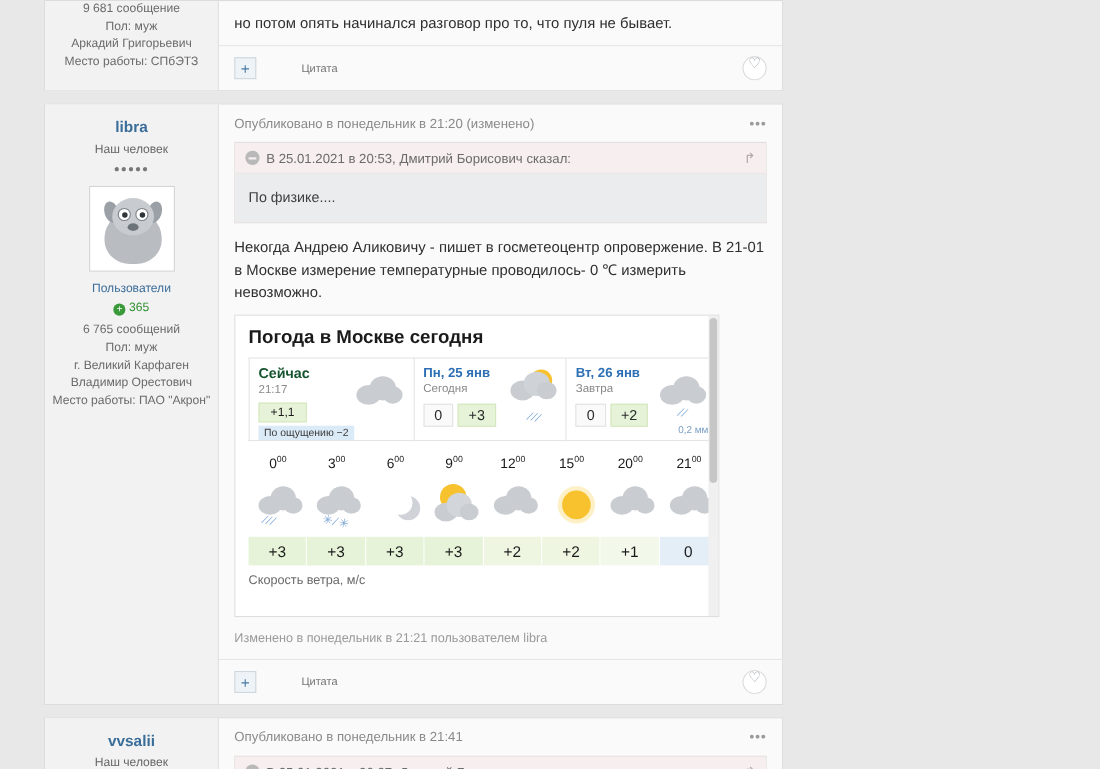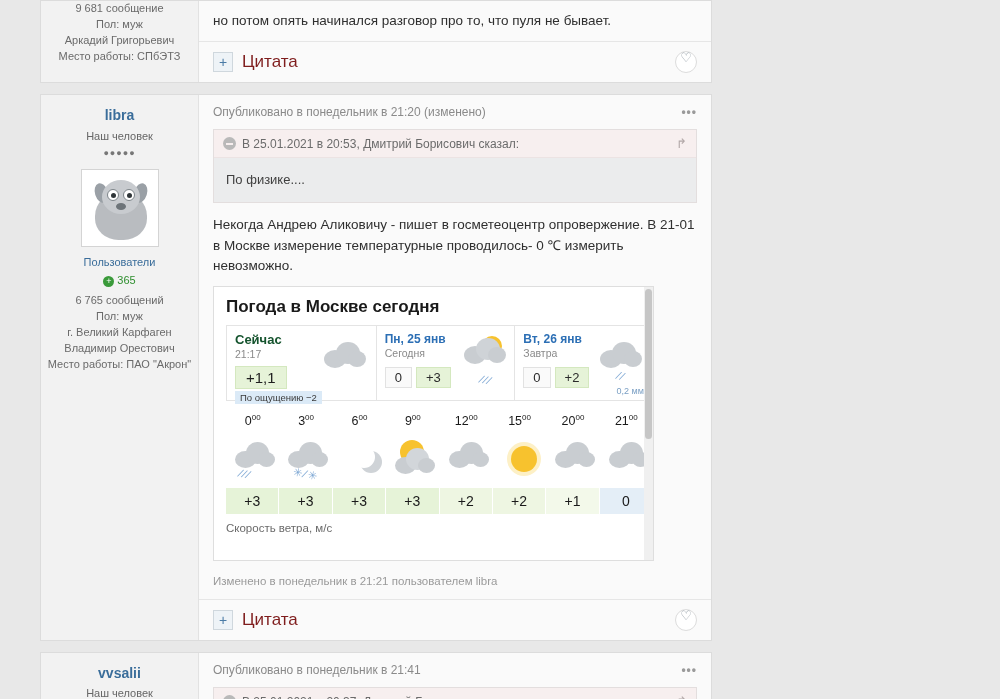--- a/index.html
+++ b/index.html
@@ -254,21 +254,21 @@
     color: #2c6fb5;
     font-size: 12px;
     font-weight: bold;
   }
   .w-temp-now {
     display: inline-block;
     margin-top: 6px;
     background: #e6f3d8;
     border: 1px solid #d4e8bf;
     padding: 2px 10px;
-    font-size: 15px;
+    font-size: 11px;
     color: #1f1f1f;
   }
   .w-feel {
     display: inline-block;
     margin-top: 2px;
     background: #dbeaf7;
     font-size: 9.5px;
     color: #3a3a3a;
     padding: 1px 5px;
   }
@@ -416,23 +416,24 @@
     border: 1px solid #cfd7dd;
     background: #eef3f7;
     color: #4a7ba6;
     font-size: 14px;
     line-height: 18px;
     text-align: center;
     margin-right: 9px;
     cursor: pointer;
   }
   .citata {
-    color: #7f1d1d;
-    font-size: 17px;
+    color: #737373;
+    font-size: 10px;
     cursor: pointer;
+    margin-left: 32px;
   }
   .heart {
     margin-left: auto;
     width: 22px; height: 22px;
     border: 1px solid #dcdcdc;
     border-radius: 50%;
     background: #fff;
     position: relative;
     cursor: pointer;
   }

